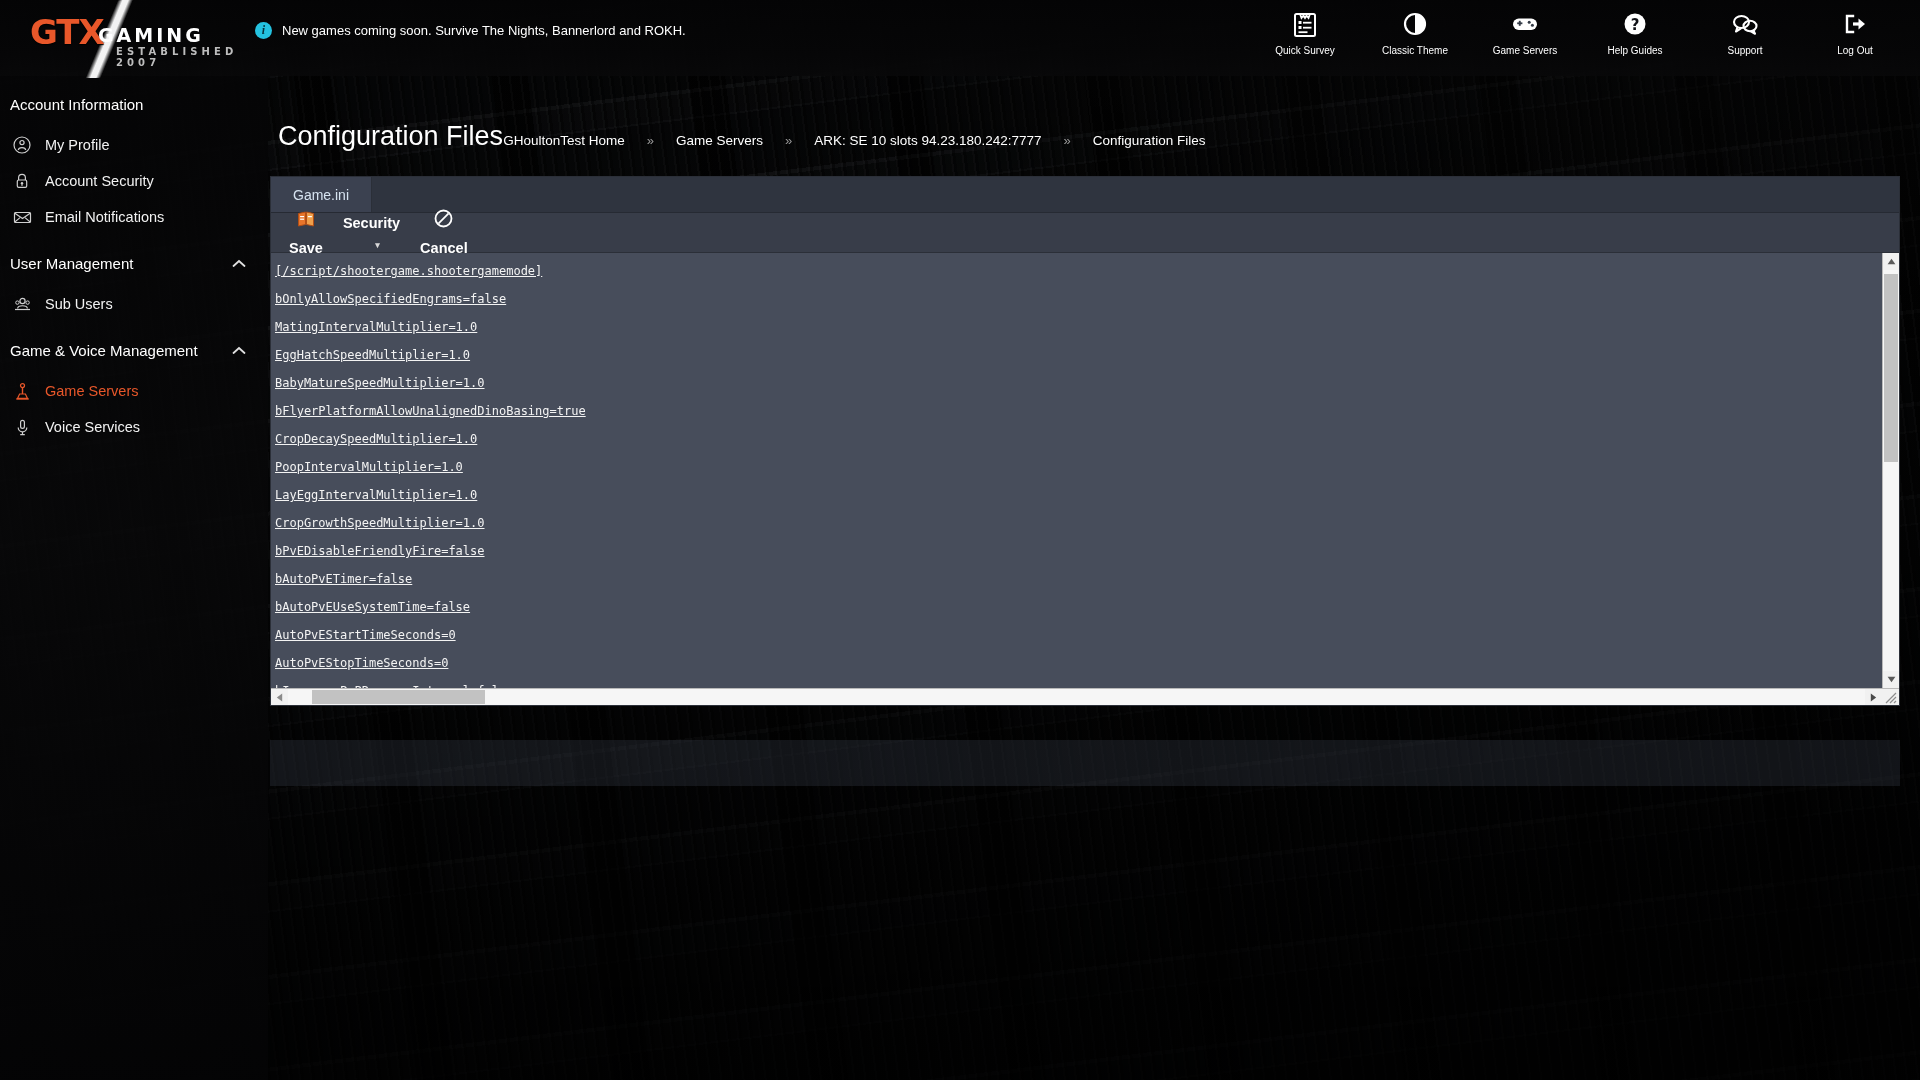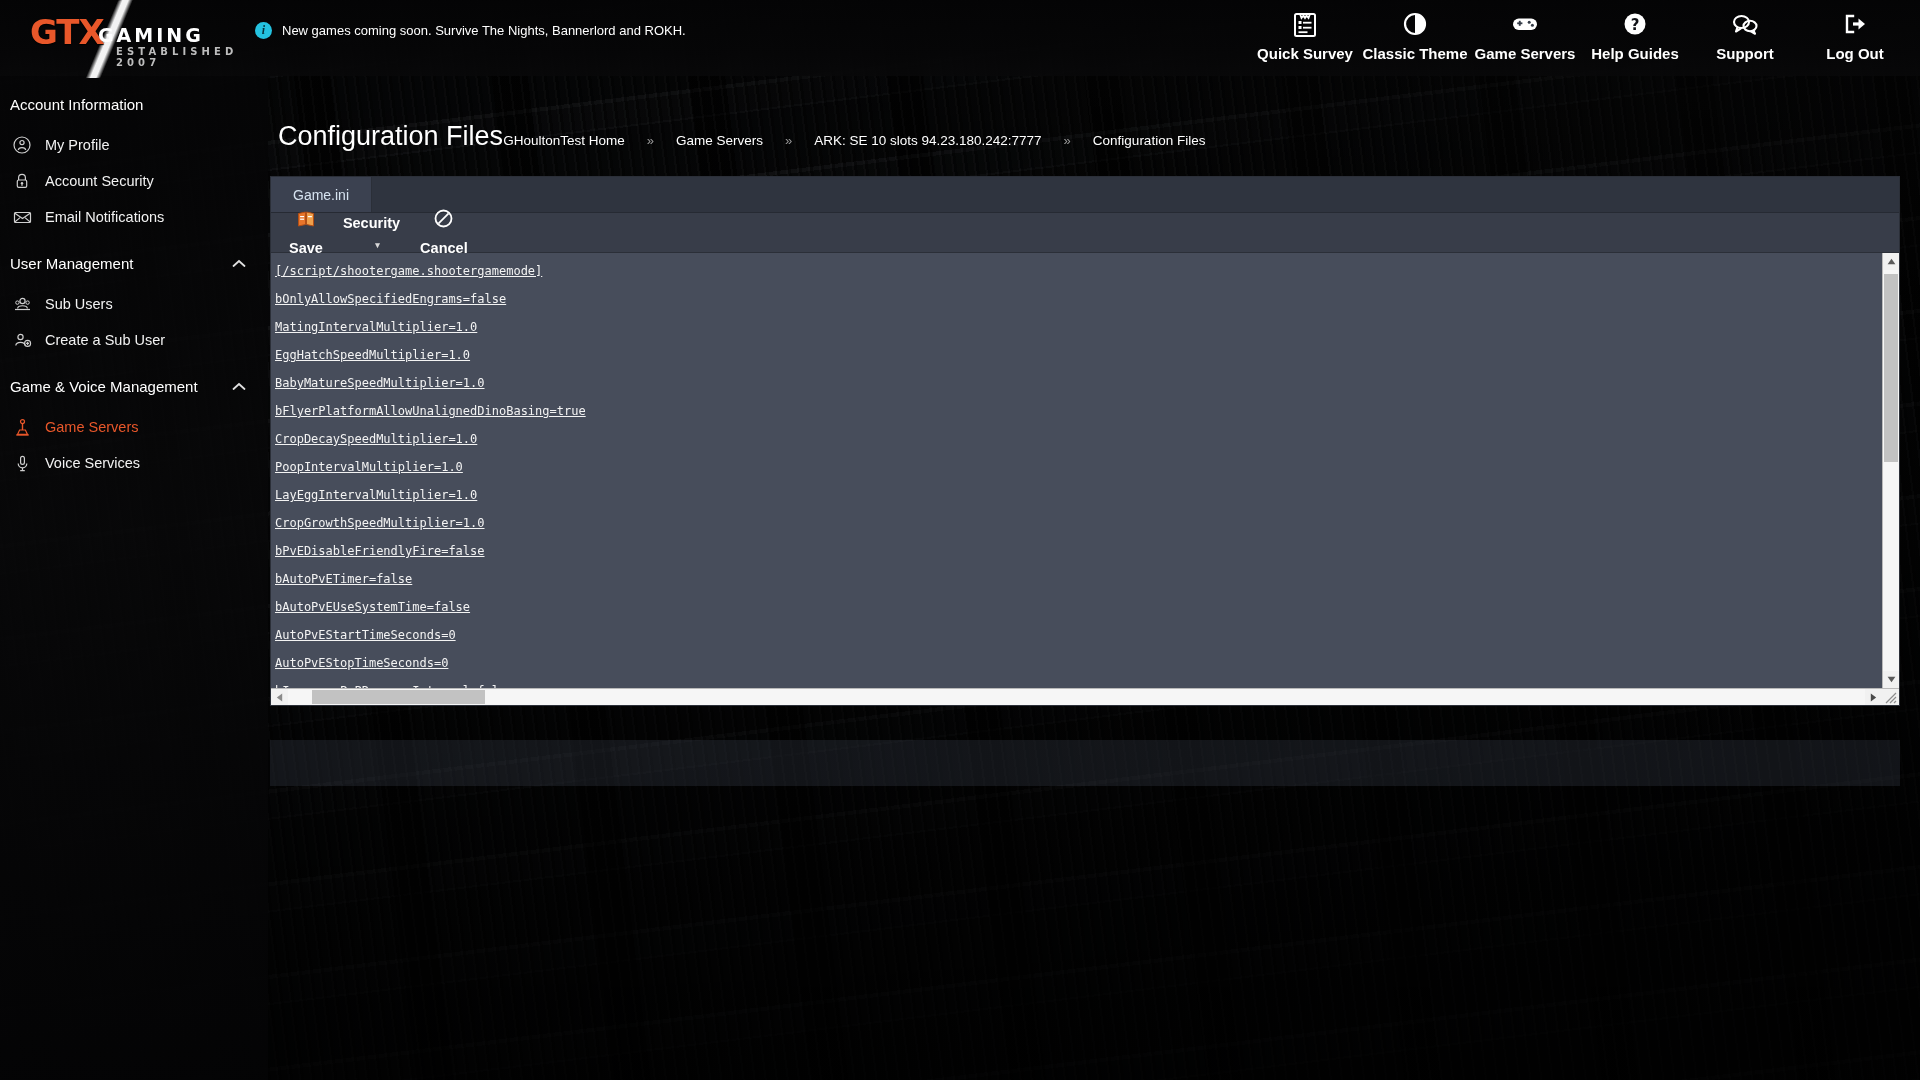--- a/index.html
+++ b/index.html
@@ -107,21 +107,21 @@
 
   #topnav {
     position: absolute; right: 10px; top: 6px;
     display: flex; align-items: flex-start; gap: 0px;
   }
   .navitem {
     width: 110px; padding: 4px 0 6px;
     display: flex; flex-direction: column; align-items: center; gap: 7px;
     cursor: pointer;
   }
-  .navitem .lbl { color: #ffffff; font-size: 15px; font-weight: 700; white-space: nowrap; }
+  .navitem .lbl { color: #ffffff; font-size: 10px; font-weight: 400; white-space: nowrap; }
   .navitem svg { display: block; }
 
   
   #sidebar {
     position: absolute; left: 0; top: 76px; width: 268px; height: 1004px;
     z-index: 30;
     background: linear-gradient(180deg, rgba(5,5,6,0.94) 0%, rgba(8,8,9,0.88) 45%, rgba(4,4,5,0.92) 100%);
   }
   .sb-head {
     color: #ffffff; font-size: 15px; font-weight: 400;
@@ -374,31 +374,20 @@
         <circle cx="9.5" cy="6" r="2.6" fill="none" stroke="#cfcfcf" stroke-width="1.2"></circle>
         <path d="M4.6 13.5 C5 9.8 14 9.8 14.4 13.5" fill="none" stroke="#cfcfcf" stroke-width="1.2"></path>
         <path d="M2 14.5 H17" stroke="#cfcfcf" stroke-width="1.2"></path>
         <circle cx="4.4" cy="7.6" r="1.7" fill="none" stroke="#cfcfcf" stroke-width="1"></circle>
         <circle cx="14.6" cy="7.6" r="1.7" fill="none" stroke="#cfcfcf" stroke-width="1"></circle>
       </svg>
     </span>
     <span>Sub Users</span>
   </div>
 
-  <div class="sb-item">
-    <span class="ic">
-      <svg width="19" height="18" viewBox="0 0 19 18">
-        <circle cx="7.5" cy="6" r="2.6" fill="none" stroke="#cfcfcf" stroke-width="1.2"></circle>
-        <path d="M2.8 14.5 C3.2 10.3 11.8 10.3 12.2 14.5" fill="none" stroke="#cfcfcf" stroke-width="1.2"></path>
-        <circle cx="14.6" cy="12.4" r="3" fill="none" stroke="#cfcfcf" stroke-width="1.1"></circle>
-        <path d="M14.6 10.8 V14 M13.1 12.4 H16.1" stroke="#cfcfcf" stroke-width="1.1"></path>
-      </svg>
-    </span>
-    <span>Create a Sub User</span>
-  </div>
 
   <div class="sb-head withchev">
     <span>Game &amp; Voice Management</span>
     <span class="chev">
       <svg width="14" height="9" viewBox="0 0 14 9">
           <path d="M1.5 7 L7 2 L12.5 7" fill="none" stroke="#e0e0e0" stroke-width="1.8" stroke-linecap="round"></path>
         </svg>
     </span>
   </div>
 

